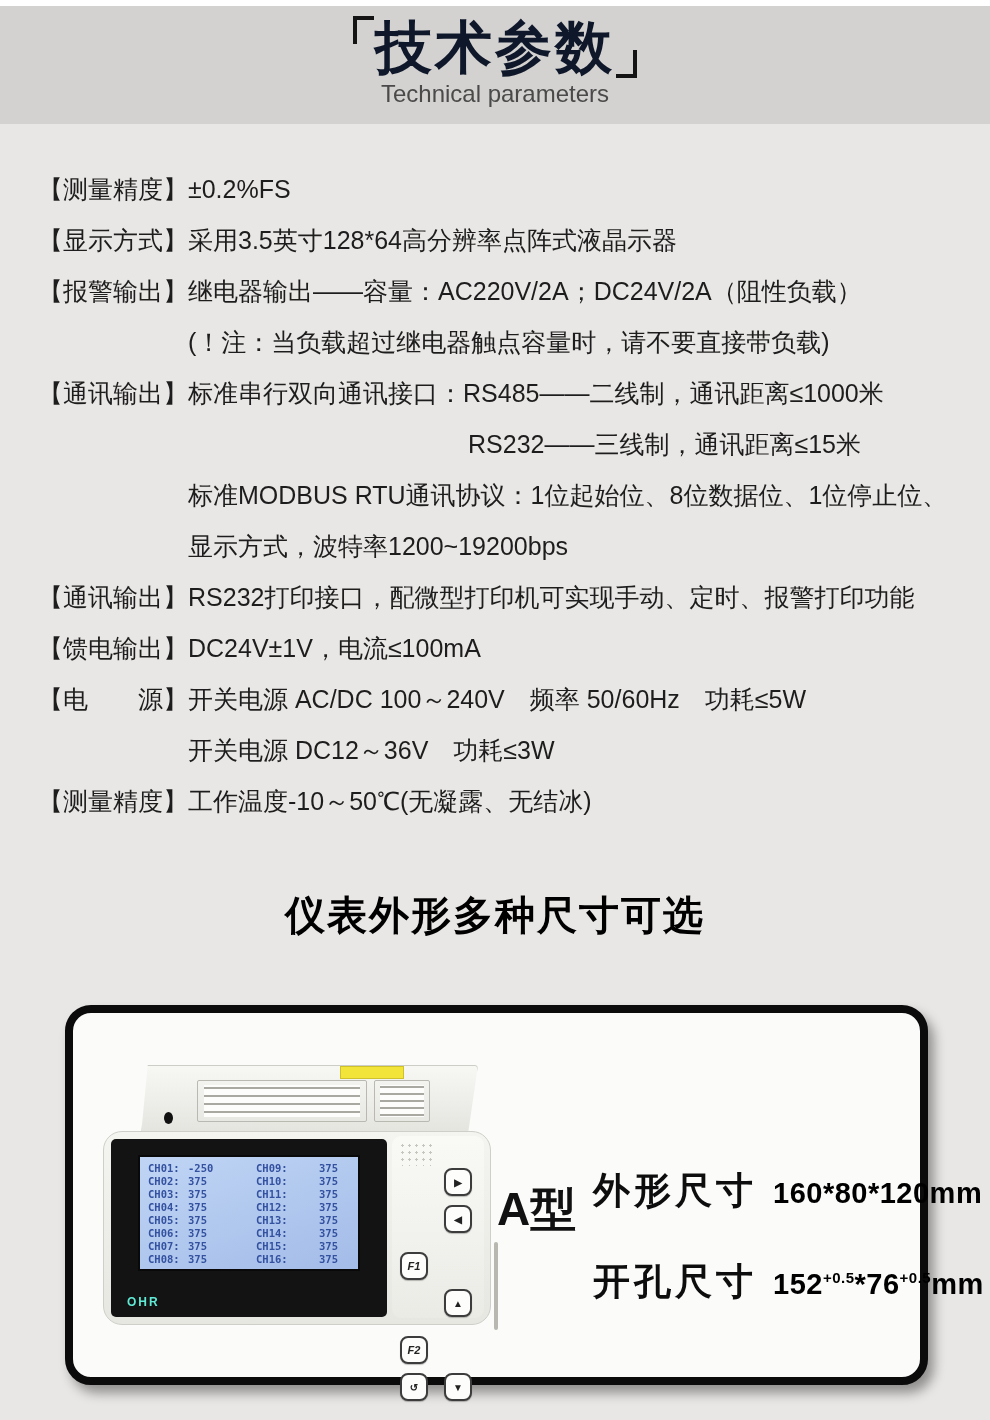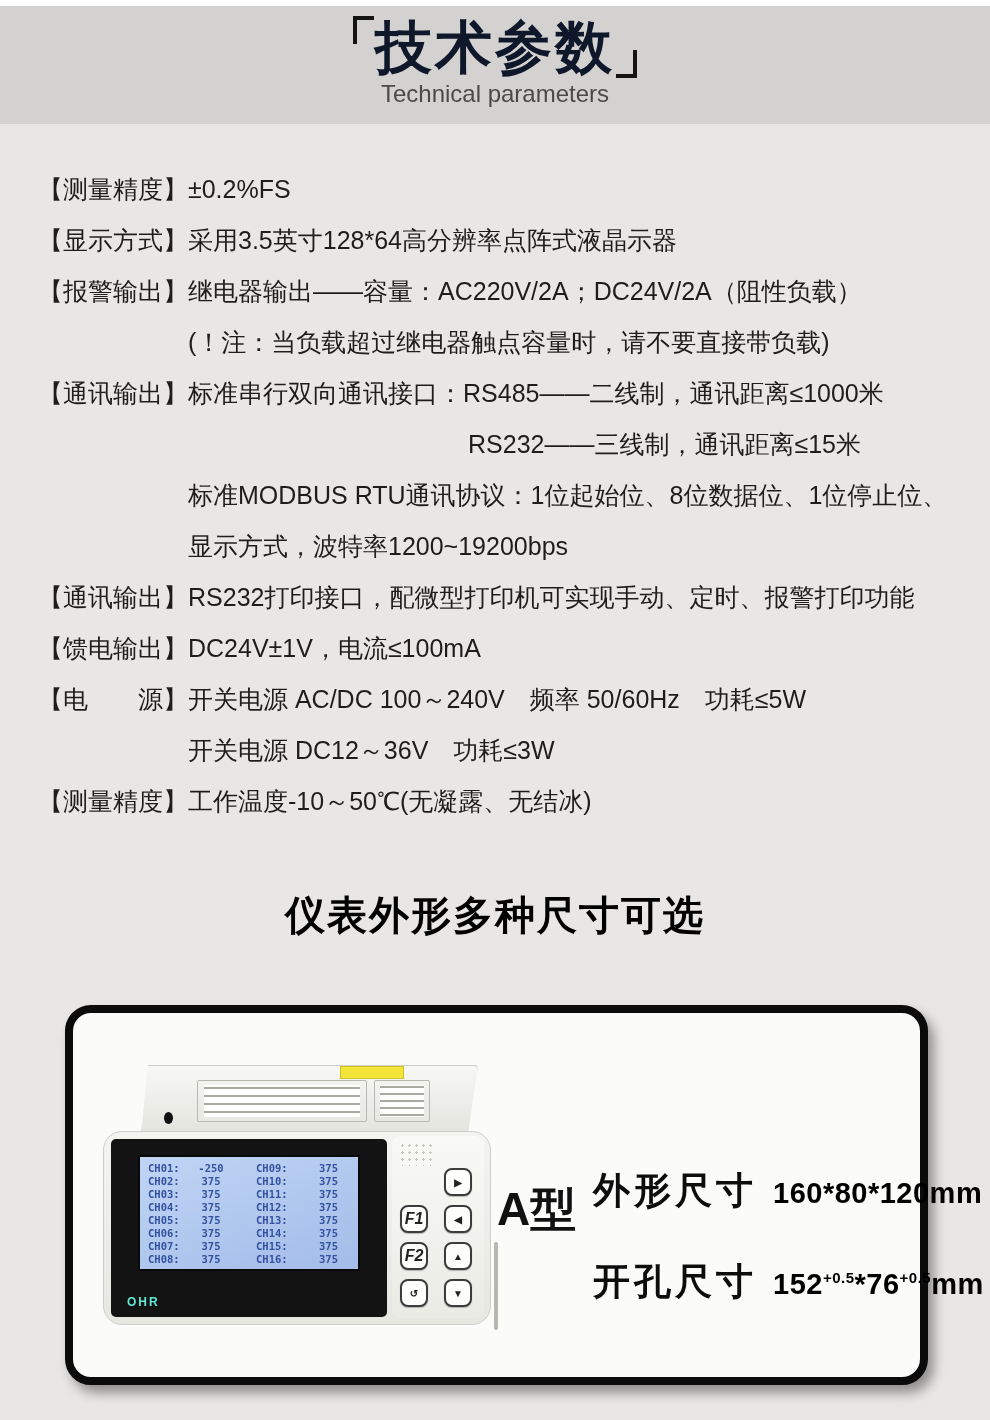--- a/index.html
+++ b/index.html
@@ -87,21 +87,21 @@
     position:absolute;left:27px;top:16px;width:222px;height:116px;
     background:linear-gradient(160deg,#c0d5f5 0%,#a3bce8 100%);
     border:2px solid #090909;box-sizing:border-box;
     padding:5px 8px;
     font-family:"DejaVu Sans Mono",monospace;font-size:10.5px;line-height:13px;
     font-weight:700;color:#33519f;
   }
   .lcd-row{display:flex;white-space:pre;}
   .lcd-row span{display:inline-block;}
   .lcd-c1{width:40px;}
-  .lcd-v1{width:46px;text-align:center;}
+  .lcd-v1{width:46px;text-align:left;}
   .lcd-c2{width:40px;margin-left:22px;}
   .lcd-v2{width:42px;text-align:right;}
   .brand{
     position:absolute;left:16px;bottom:8px;color:#5eead4;
     font-size:12px;font-weight:700;letter-spacing:2px;
   }
   .keypad{
     position:absolute;right:6px;top:4px;width:92px;height:182px;
     background:linear-gradient(180deg,#f9f9f6,#ebebE6);
     border-radius:9px;
@@ -114,21 +114,21 @@
   .keygrid{
     position:absolute;left:8px;top:32px;width:78px;
     display:grid;grid-template-columns:32px 32px;grid-column-gap:12px;grid-row-gap:9px;
   }
   .key{
     width:28px;height:28px;border:2px solid #3c3c3c;border-radius:8px;
     background:#fdfdfb;display:flex;align-items:center;justify-content:center;
     font-size:10px;font-weight:700;color:#222;
     box-shadow:0 1px 1px rgba(0,0,0,0.25);box-sizing:border-box;
   }
-  .key.fn{font-style:italic;font-size:16px;}
+  .key.fn{font-style:italic;font-size:11px;margin-top:47px;}
   .key.blank{visibility:hidden;}
   .side-notch{
     position:absolute;right:-8px;top:110px;width:4px;height:88px;
     background:#b8b8b1;border-radius:2px;
   }
   
   .model-label{
     position:absolute;left:424px;top:166px;font-size:46px;font-weight:700;color:#111;
   }
   .dims{position:absolute;left:520px;top:136px;}

